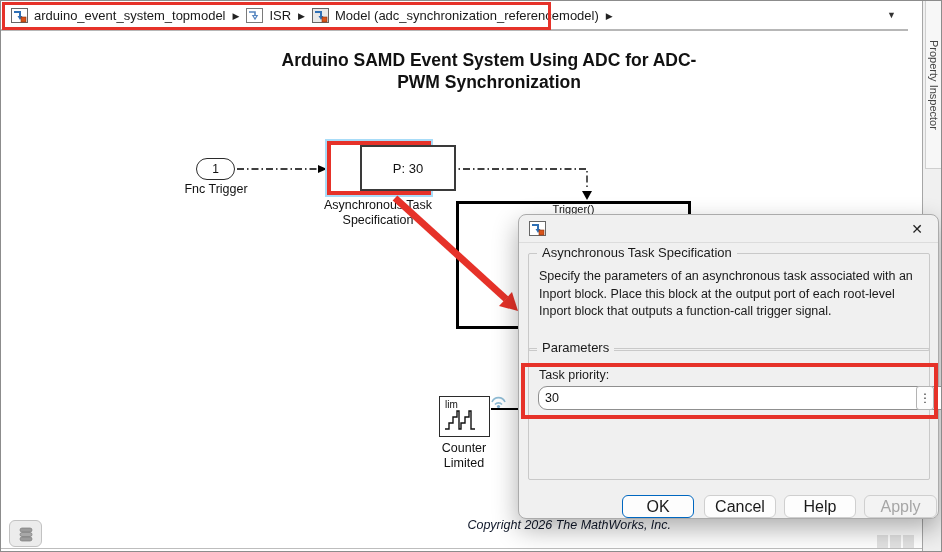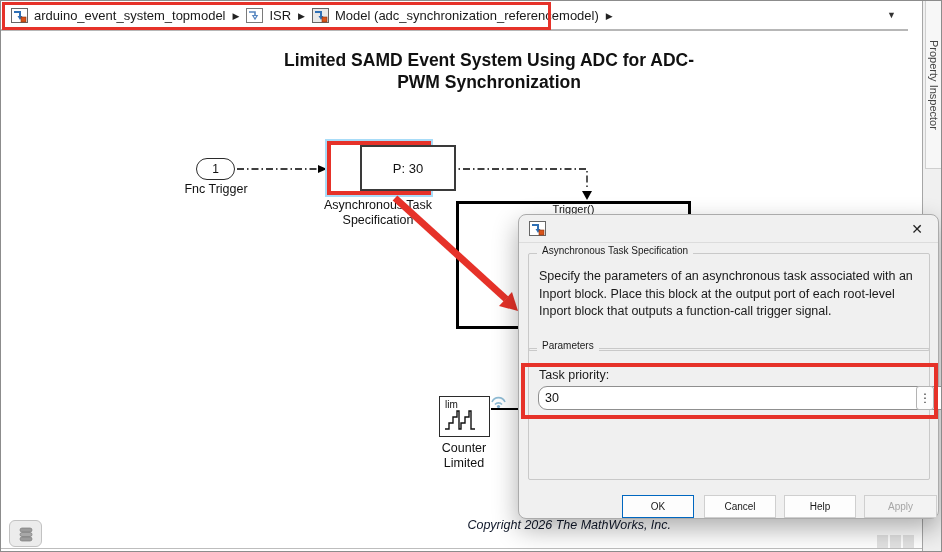--- a/index.html
+++ b/index.html
@@ -127,42 +127,42 @@
   .dlg-close {
     position:absolute; right:8px; top:2px; width:26px; height:24px;
     display:flex; align-items:center; justify-content:center;
     font-size:14px; color:#222; cursor:pointer; border-radius:4px;
   }
   .fieldset {
     position:absolute; border:1px solid #c9c9c9; border-radius:2px;
   }
   .fieldset .legend {
     position:absolute; top:-9px; left:8px; background:#f0f0f0; padding:0 5px;
-    font-size:10px; color:#1a1a1a; white-space:nowrap;text-align:center;
+    font-size:13px; color:#1a1a1a; white-space:nowrap;text-align:center;
   }
   .fs-desc { position:absolute; left:10px; top:14px; width:380px; line-height:17.5px; }
   #fs1 { left:9px; top:38px; width:402px; height:98px; }
   #fs2 { left:9px; top:133px; width:402px; height:132px; }
   .param-label { position:absolute; left:20px; top:153px; }
   .param-input {
     position:absolute; left:19px; top:171px; width:412px; height:24px;
     border:1px solid #8f8f8f; border-radius:9px; background:#fff;
     font-size:12.5px; color:#111; padding:0 6px;
     font-family:Liberation Sans, sans-serif;
   }
   .more-btn {
     position:absolute; left:397px; top:171px; width:18px; height:24px;
     border:1px solid #b3b3b3; border-radius:3px; background:#fdfdfd;
     display:flex; align-items:center; justify-content:center;
     font-size:12px; color:#333; cursor:pointer;
   }
   .btn {
     position:absolute; top:280px; width:72px; height:23px;
-    background:#fdfdfd; border:1px solid #cfcfcf; border-radius:0;
-    font-size:10px; color:#1a1a1a; display:flex; align-items:center; justify-content:center;
+    background:#fdfdfd; border:1px solid #cfcfcf; border-radius:6px;
+    font-size:16px; color:#1a1a1a; display:flex; align-items:center; justify-content:center;
     cursor:pointer; font-family:"Liberation Sans", sans-serif;
   }
   #btn-ok     { left:103px; border:1.5px solid #0067c0; }
   #btn-cancel { left:185px; }
   #btn-help   { left:265px; }
   #btn-apply  { left:345px; width:73px; color:#a6a6a6; background:#f3f3f3; cursor:default; }
 
   .anno-param {
     position:absolute; left:520px; top:362px; width:417px; height:56px;
     border:4px solid #e63229; z-index:30; pointer-events:none;
@@ -209,21 +209,21 @@
 
   <div class="right-strip">
     <div class="pi-tab">
       <span>Property Inspector</span>
     </div>
   </div>
 
   <div class="canvas"></div>
 
   <div class="model-title">
-    <span>Limited SAMD Event System Using ADC for ADC-</span><br>
+    <span>Arduino SAMD Event System Using ADC for ADC-</span><br>
     <span>PWM Synchronization</span>
   </div>
 
   <div class="inport">
     <span>1</span>
   </div>
   <div class="inport-label">Fnc Trigger</div>
 
   <svg class="overlay" id="wires">
     <path d="M236 168 L318 168" fill="none" stroke="#000" stroke-width="1.3" stroke-dasharray="7 3 1.5 3"></path>

